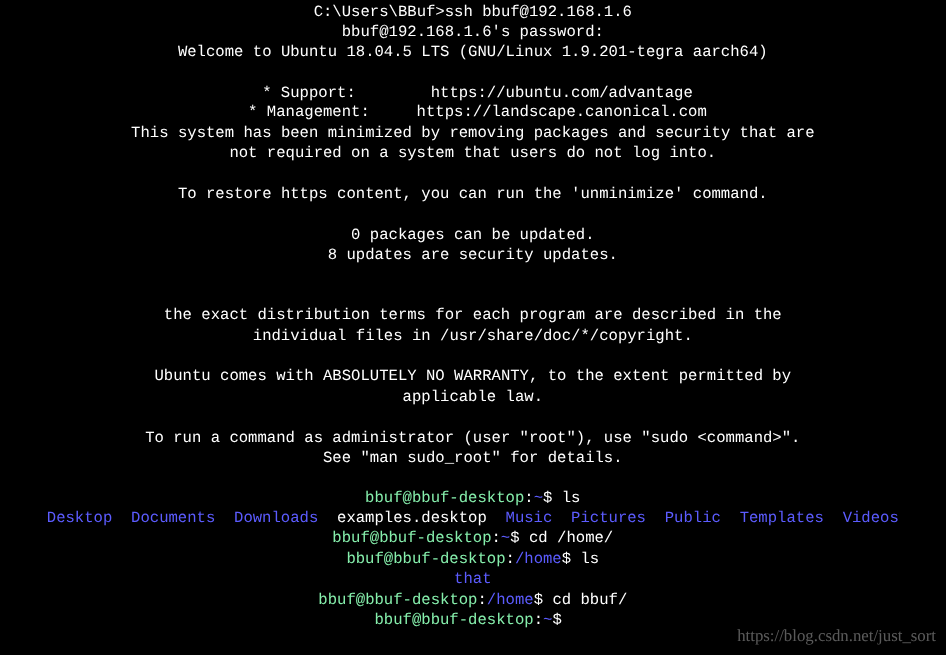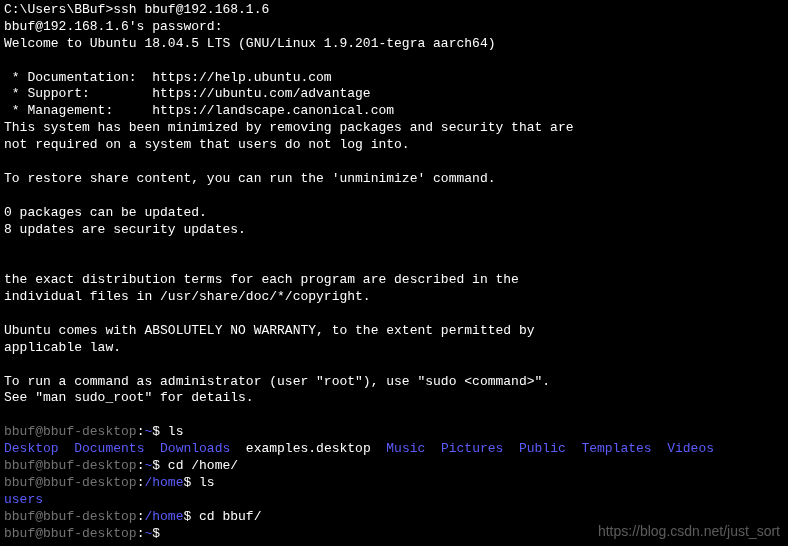--- a/index.html
+++ b/index.html
@@ -8,64 +8,63 @@
       color: #fff;
       font-family: "Consolas", "Courier New", monospace;
       font-size: 13px;
       line-height: 1.3;
       width: 788px;
       height: 546px;
       padding: 2px 4px;
       overflow: hidden;
       position: relative;
     }
-    .line { white-space: pre; }
-    .green { color: #737373; margin-top: 40px; }
+    .line { white-space: pre; text-align: center; }
+    .green { color: #86efac; margin-top: 40px; }
     .blue { color: #5c5cff; }
     .white { color: #fff; }
     .watermark {
       position: absolute;
       right: 8px;
       bottom: 6px;
       color: rgba(200,200,200,0.45);
       font-size: 14px;
-      font-family: Liberation Sans, sans-serif;
+      font-family: Liberation Serif, serif;
     }
   </style>
 </head>
 <body>
 
 <div id="terminal">
     <div class="line"><span class="white">C:\Users\BBuf&gt;ssh bbuf@192.168.1.6</span></div>
     <div class="line"><span class="white">bbuf@192.168.1.6's password:</span></div>
     <div class="line"><span class="white">Welcome to Ubuntu 18.04.5 LTS (GNU/Linux 1.9.201-tegra aarch64)</span></div>
     <div class="line">&nbsp;</div>
-    <div class="line"><span class="white"> * Documentation:  https://help.ubuntu.com</span></div>
     <div class="line"><span class="white"> * Support:        https://ubuntu.com/advantage</span></div>
     <div class="line"><span class="white"> * Management:     https://landscape.canonical.com</span></div>
     <div class="line"><span class="white">This system has been minimized by removing packages and security that are</span></div>
     <div class="line"><span class="white">not required on a system that users do not log into.</span></div>
     <div class="line">&nbsp;</div>
-    <div class="line"><span class="white">To restore share content, you can run the 'unminimize' command.</span></div>
+    <div class="line"><span class="white">To restore https content, you can run the 'unminimize' command.</span></div>
     <div class="line">&nbsp;</div>
     <div class="line"><span class="white">0 packages can be updated.</span></div>
     <div class="line"><span class="white">8 updates are security updates.</span></div>
     <div class="line">&nbsp;</div>
     <div class="line">&nbsp;</div>
     <div class="line"><span class="white">the exact distribution terms for each program are described in the</span></div>
     <div class="line"><span class="white">individual files in /usr/share/doc/*/copyright.</span></div>
     <div class="line">&nbsp;</div>
     <div class="line"><span class="white">Ubuntu comes with ABSOLUTELY NO WARRANTY, to the extent permitted by</span></div>
     <div class="line"><span class="white">applicable law.</span></div>
     <div class="line">&nbsp;</div>
     <div class="line"><span class="white">To run a command as administrator (user "root"), use "sudo &lt;command&gt;".</span></div>
     <div class="line"><span class="white">See "man sudo_root" for details.</span></div>
     <div class="line">&nbsp;</div>
     <div class="line"><span class="green">bbuf@bbuf-desktop</span><span class="white">:</span><span class="blue">~</span><span class="white">$ ls</span></div>
     <div class="line"><span class="blue">Desktop</span><span class="white">  </span><span class="blue">Documents</span><span class="white">  </span><span class="blue">Downloads</span><span class="white">  examples.desktop  </span><span class="blue">Music</span><span class="white">  </span><span class="blue">Pictures</span><span class="white">  </span><span class="blue">Public</span><span class="white">  </span><span class="blue">Templates</span><span class="white">  </span><span class="blue">Videos</span></div>
     <div class="line"><span class="green">bbuf@bbuf-desktop</span><span class="white">:</span><span class="blue">~</span><span class="white">$ cd /home/</span></div>
     <div class="line"><span class="green">bbuf@bbuf-desktop</span><span class="white">:</span><span class="blue">/home</span><span class="white">$ ls</span></div>
-    <div class="line"><span class="blue">users</span></div>
+    <div class="line"><span class="blue">that</span></div>
     <div class="line"><span class="green">bbuf@bbuf-desktop</span><span class="white">:</span><span class="blue">/home</span><span class="white">$ cd bbuf/</span></div>
     <div class="line"><span class="green">bbuf@bbuf-desktop</span><span class="white">:</span><span class="blue">~</span><span class="white">$ </span></div>
   </div>
 
 <div class="watermark">https://blog.csdn.net/just_sort</div>
 
 </body></html>

